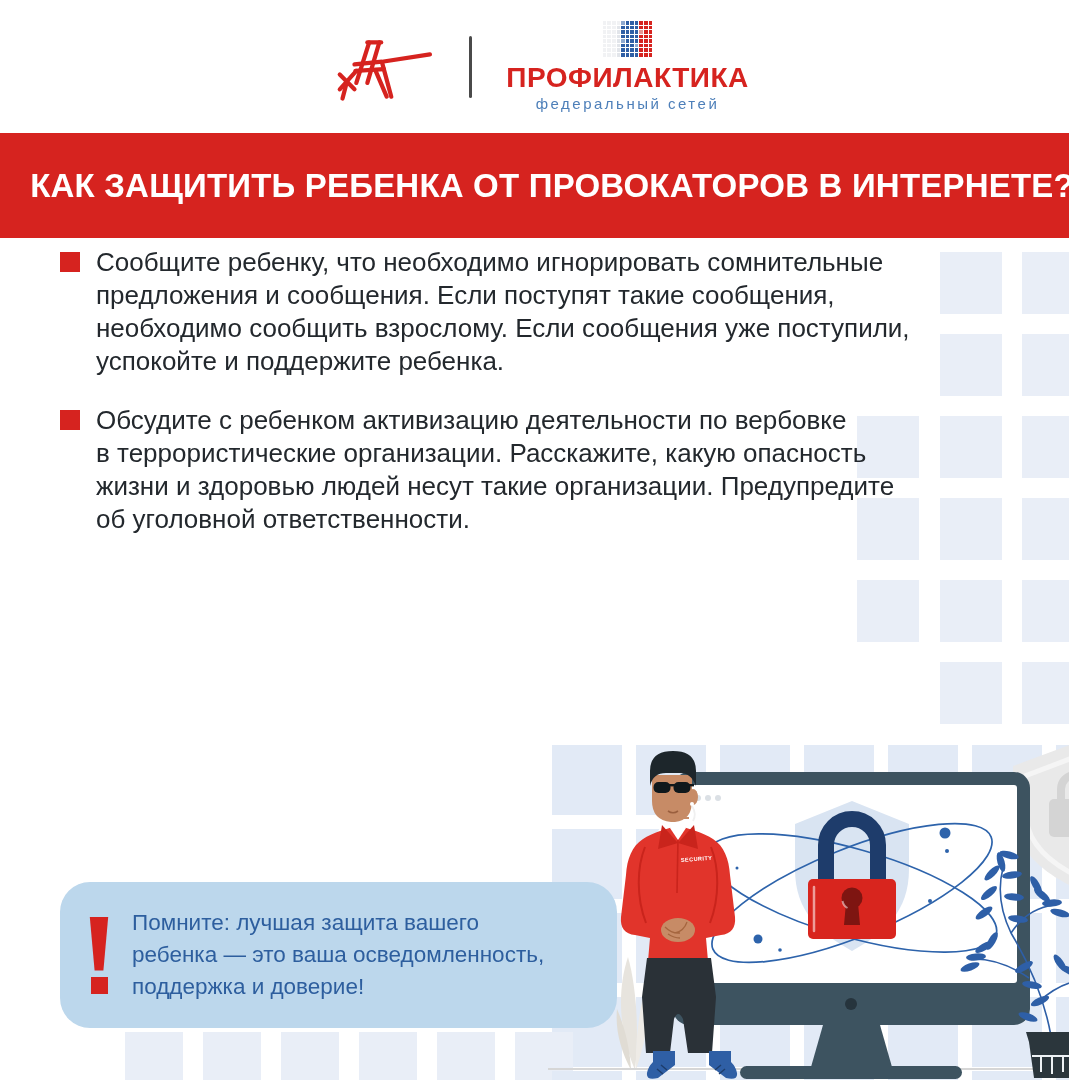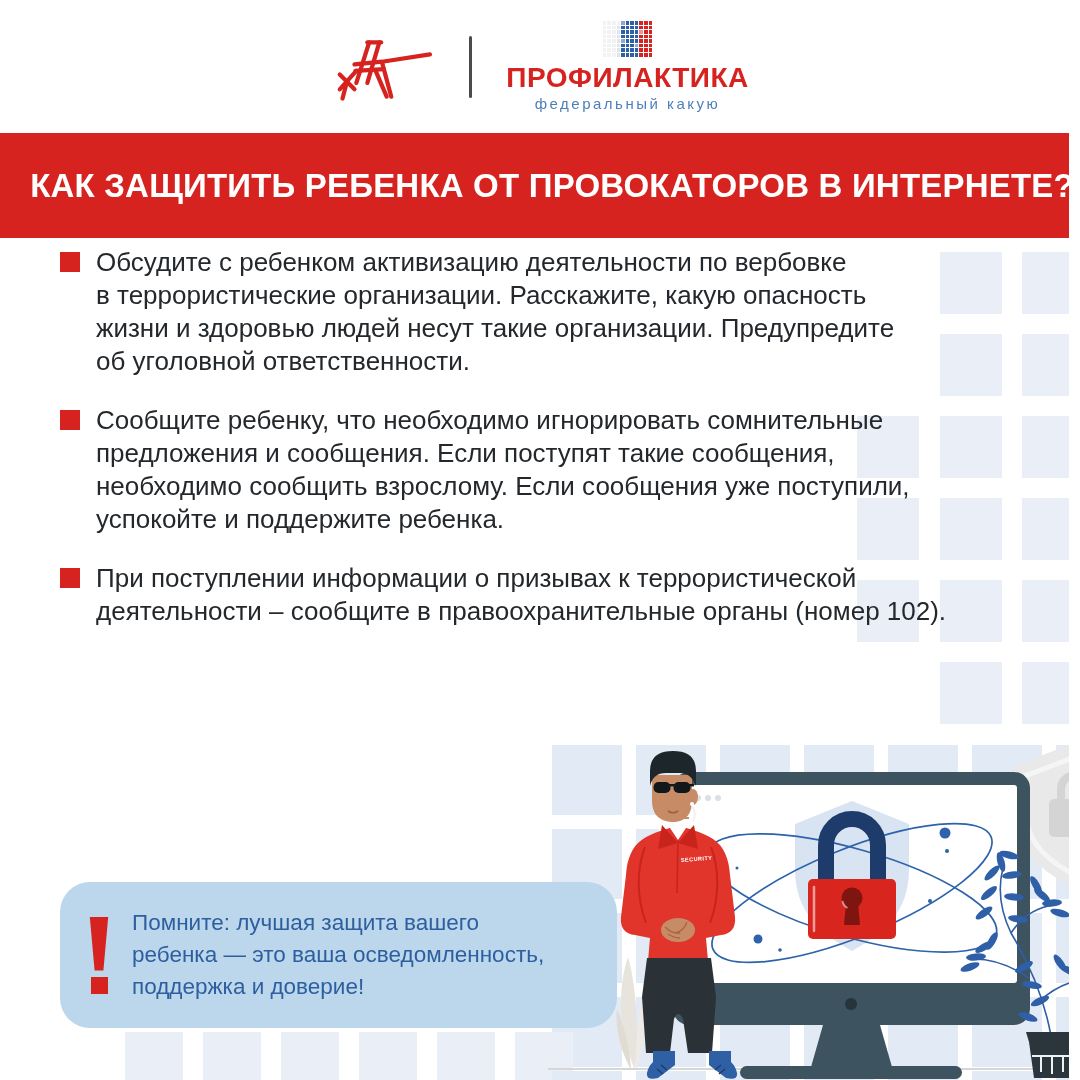--- a/index.html
+++ b/index.html
@@ -244,47 +244,42 @@
             <span class="cell" style="background: rgb(47, 95, 165);"></span>
             <span class="cell" style="background: rgb(47, 95, 165);"></span>
             <span class="cell" style="background: rgb(47, 95, 165);"></span>
             <span class="cell" style="background: rgb(47, 95, 165);"></span>
             <span class="cell" style="background: rgb(214, 35, 31);"></span>
             <span class="cell" style="background: rgb(214, 35, 31);"></span>
             <span class="cell" style="background: rgb(214, 35, 31);"></span>
           </div>
         </div>
       <div class="brand-title">ПРОФИЛАКТИКА</div>
-      <div class="brand-sub">федеральный какую</div>
+      <div class="brand-sub">федеральный сетей</div>
     </div>
   </header>
 
   <div class="banner">
     <h1>КАК ЗАЩИТИТЬ РЕБЕНКА ОТ ПРОВОКАТОРОВ В ИНТЕРНЕТЕ?</h1>
   </div>
 
   <ul class="bullets" id="bullets">
-      <li>
-        <span class="bullet-marker"></span>
-        <p class="bullet-text">Обсудите с ребенком активизацию деятельности по вербовке
-в террористические организации. Расскажите, какую опасность
-жизни и здоровью людей несут такие организации. Предупредите
-об уголовной ответственности.</p>
-      </li>
       <li>
         <span class="bullet-marker"></span>
         <p class="bullet-text">Сообщите ребенку, что необходимо игнорировать сомнительные
 предложения и сообщения. Если поступят такие сообщения,
 необходимо сообщить взрослому. Если сообщения уже поступили,
 успокойте и поддержите ребенка.</p>
       </li>
       <li>
         <span class="bullet-marker"></span>
-        <p class="bullet-text">При поступлении информации о призывах к террористической
-деятельности – сообщите в правоохранительные органы (номер 102).</p>
+        <p class="bullet-text">Обсудите с ребенком активизацию деятельности по вербовке
+в террористические организации. Расскажите, какую опасность
+жизни и здоровью людей несут такие организации. Предупредите
+об уголовной ответственности.</p>
       </li>
     </ul>
 
   <div class="note">
     <div class="excl">
       <div class="bar"></div>
         <div class="dot"></div>
     </div>
     <p class="note-text">Помните: лучшая защита вашего
 ребенка — это ваша осведомленность,

